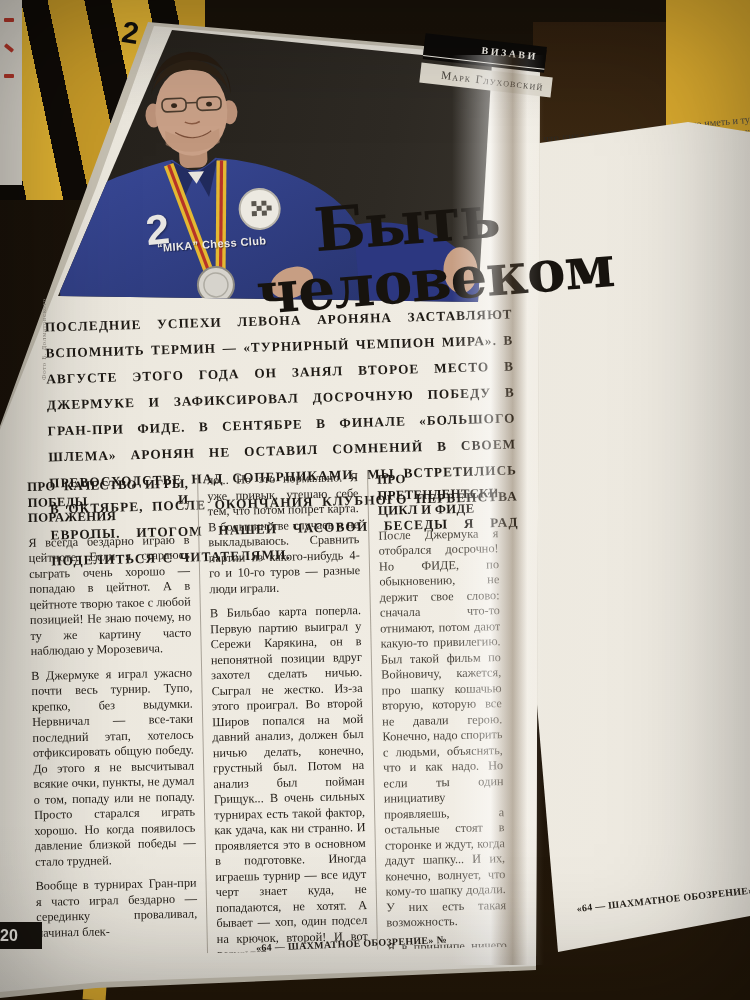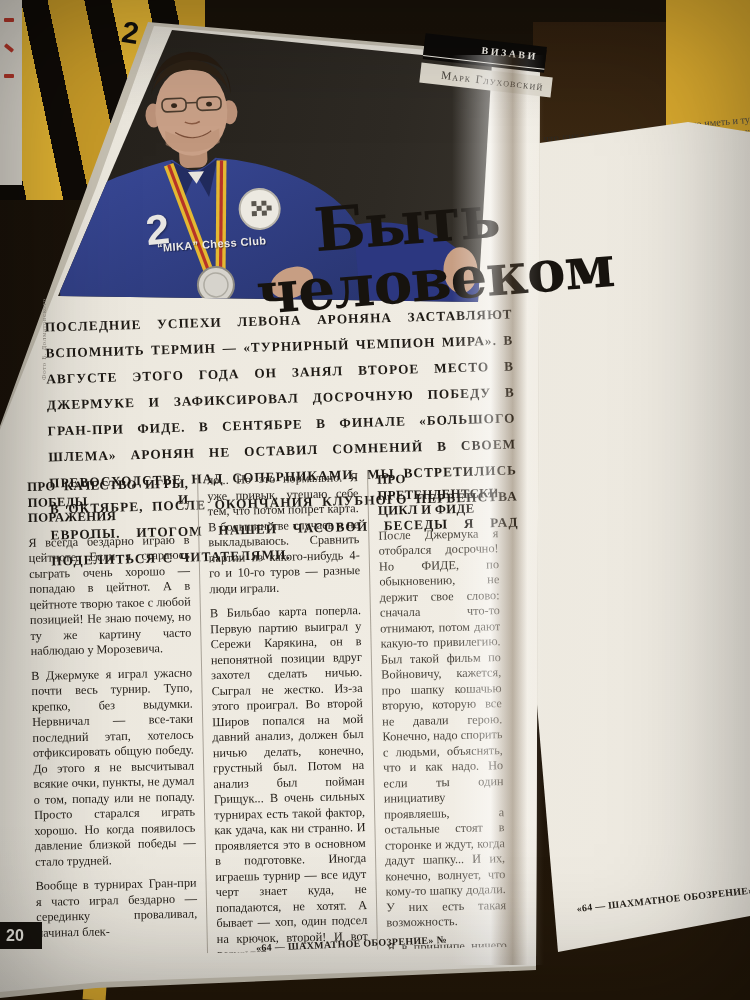--- a/index.html
+++ b/index.html
@@ -88,21 +88,21 @@
       transform:rotate(-1.2deg);color:#26211b;overflow:hidden;}
   .col{font-size:12.3px;line-height:15.5px;text-align:justify;overflow:hidden;}
   .col p{margin:0 0 9px 0;}
   .col-1{width:170px;padding-right:9px;}
   .col-2{width:170px;padding:0 9px;border-left:1px solid #a8a297;}
   .col-3{width:130px;padding-left:9px;border-left:1px solid #a8a297;color:#433e36;}
   .col-head{font-weight:bold;font-size:12.8px;letter-spacing:.3px;margin:3px 0 9px 0;color:#1d1914;}
 
   .page-num{position:absolute;left:0;top:922px;z-index:8;width:42px;height:27px;background:#17130e;
       color:#f1eee7;font-family:"Liberation Sans",sans-serif;font-weight:bold;font-size:16px;
-      line-height:27px;padding-left:6px;}
+      line-height:27px;}
   .lp-footer{position:absolute;left:256px;top:938px;z-index:8;transform:rotate(-2.5deg);
       font-weight:bold;font-size:10px;letter-spacing:.3px;color:#241f19;white-space:nowrap;}
 
   
   .gutter{position:absolute;left:452px;top:55px;width:92px;height:910px;z-index:9;pointer-events:none;
       background:linear-gradient(90deg,rgba(255,255,255,0) 0%,rgba(255,255,255,.45) 42%,
                  rgba(96,76,52,.38) 66%,rgba(255,255,255,.12) 82%,rgba(0,0,0,0) 100%);}
   .vignette{position:absolute;inset:0;z-index:10;pointer-events:none;
       box-shadow:inset 0 0 130px rgba(0,0,0,.38);}
 </style>

